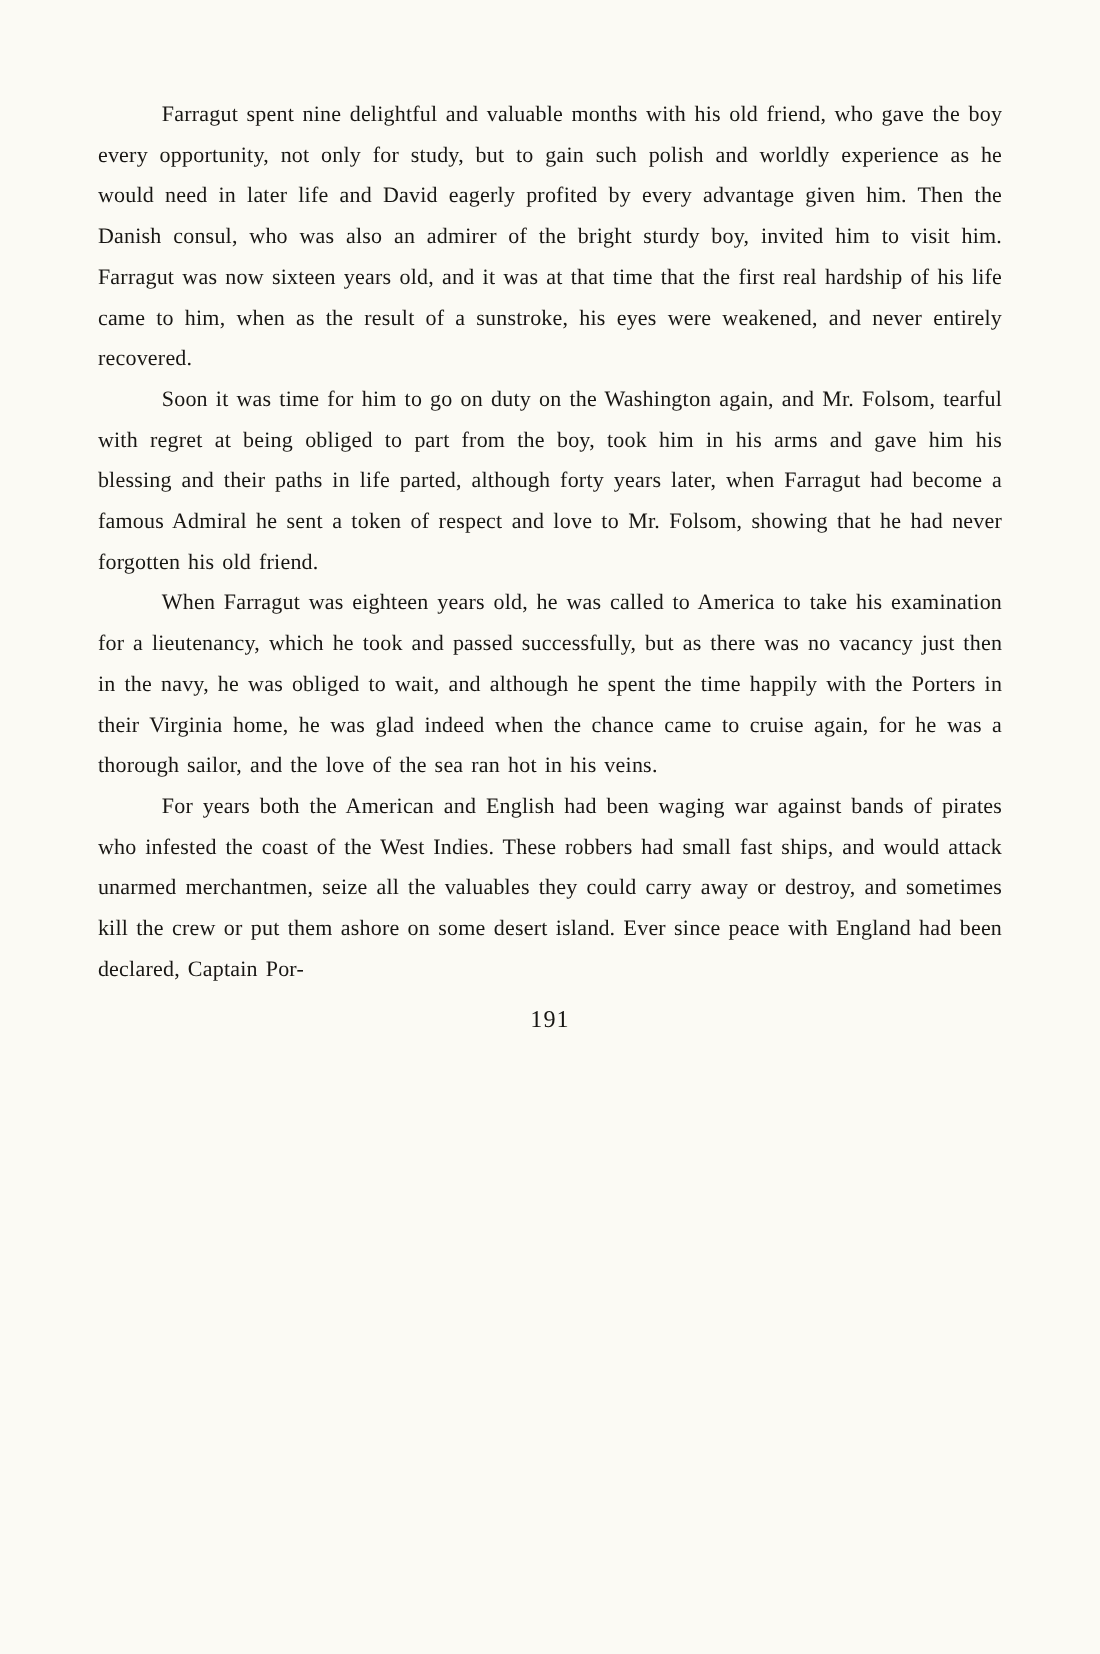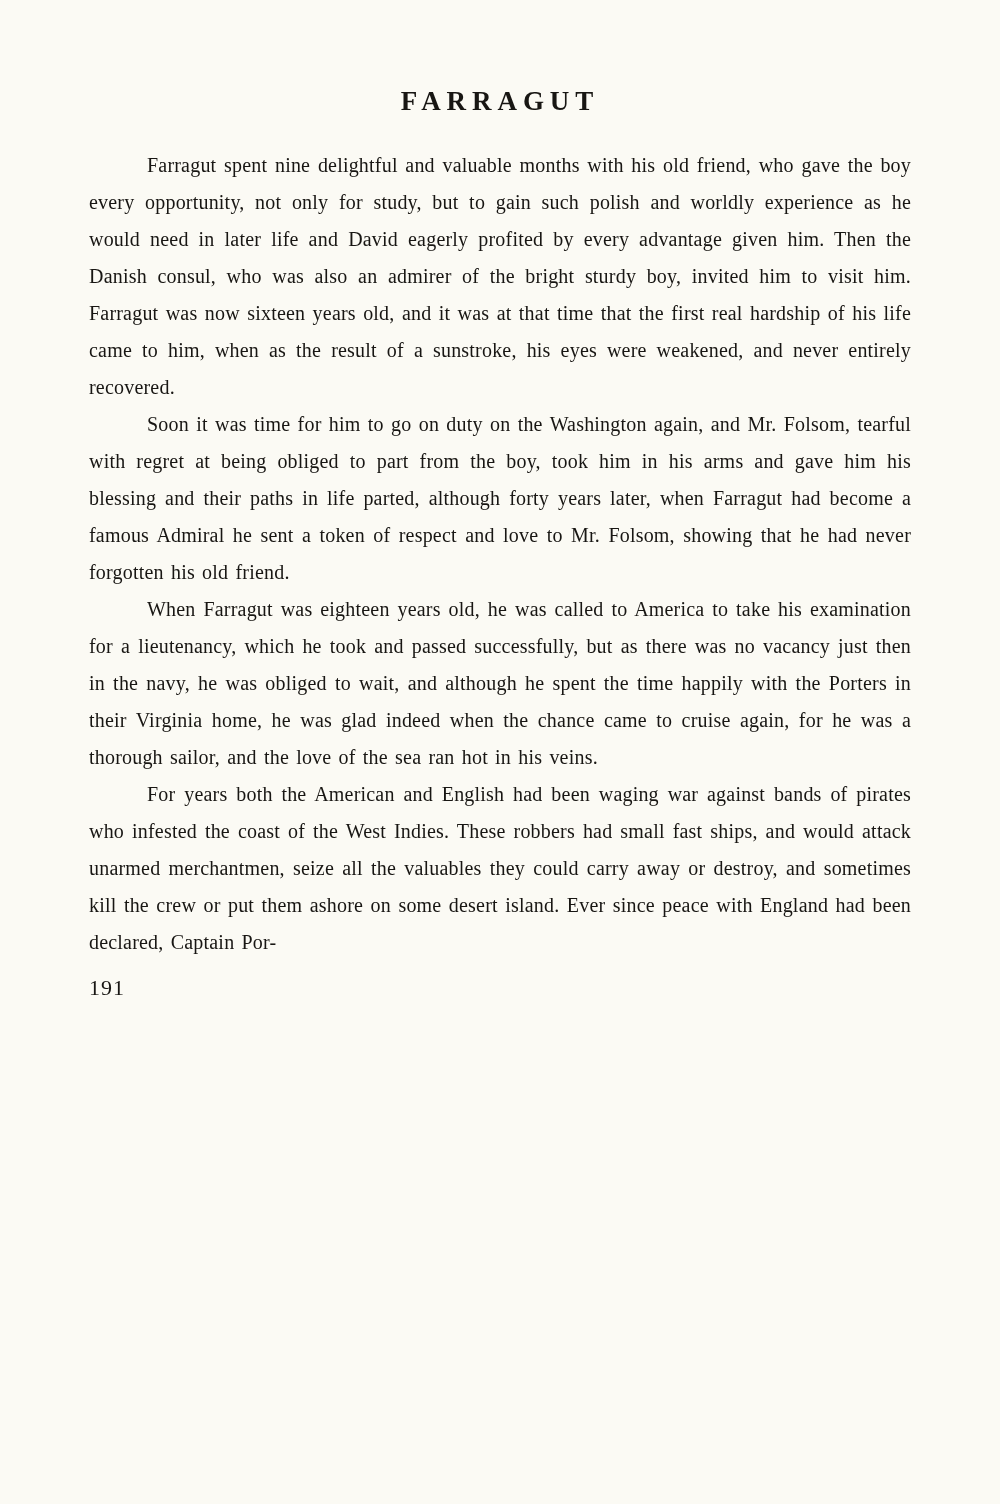--- a/index.html
+++ b/index.html
@@ -35,31 +35,31 @@
     font-size: 20px;
     line-height: 37px;
     text-align: justify;
     text-indent: 58px;
     word-spacing: 2px;
     letter-spacing: 0.2px;
   }
   .para .italic {
   }
   .page-number {
+    text-align: center;
     font-size: 22px;
     letter-spacing: 1px;
     margin-top: 14px;
   }
 </style>
 </head>
 <body>
 
 <div class="book-page">
   <div class="content">
-    <h1 class="page-title">FARRAGUT</h1>
     <div>
         <p class="para"><span>Farragut spent nine delightful and valuable months with his old friend, who gave the boy every opportunity, not only for study, but to gain such polish and worldly experience as he would need in later life and David eagerly profited by every advantage given him.  Then the Danish consul, who was also an admirer of the bright sturdy boy, invited him to visit him.  Farragut was now sixteen years old, and it was at that time that the first real hardship of his life came to him, when as the result of a sunstroke, his eyes were weakened, and never entirely recovered.</span></p>
         <p class="para"><span>Soon it was time for him to go on duty on the </span><span class="italic">Washington</span><span> again, and Mr. Folsom, tearful with regret at being obliged to part from the boy, took him in his arms and gave him his blessing and their paths in life parted, although forty years later, when Farragut had become a famous Admiral he sent a token of respect and love to Mr. Folsom, showing that he had never forgotten his old friend.</span></p>
         <p class="para"><span>When Farragut was eighteen years old, he was called to America to take his examination for a lieutenancy, which he took and passed successfully, but as there was no vacancy just then in the navy, he was obliged to wait, and although he spent the time happily with the Porters in their Virginia home, he was glad indeed when the chance came to cruise again, for he was a thorough sailor, and the love of the sea ran hot in his veins.</span></p>
         <p class="para"><span>For years both the American and English had been waging war against bands of pirates who infested the coast of the West Indies.  These robbers had small fast ships, and would attack unarmed merchantmen, seize all the valuables they could carry away or destroy, and sometimes kill the crew or put them ashore on some desert island.  Ever since peace with England had been declared, Captain Por-</span></p>
       </div>
     <div class="page-number">191</div>
   </div>
 </div>
 

